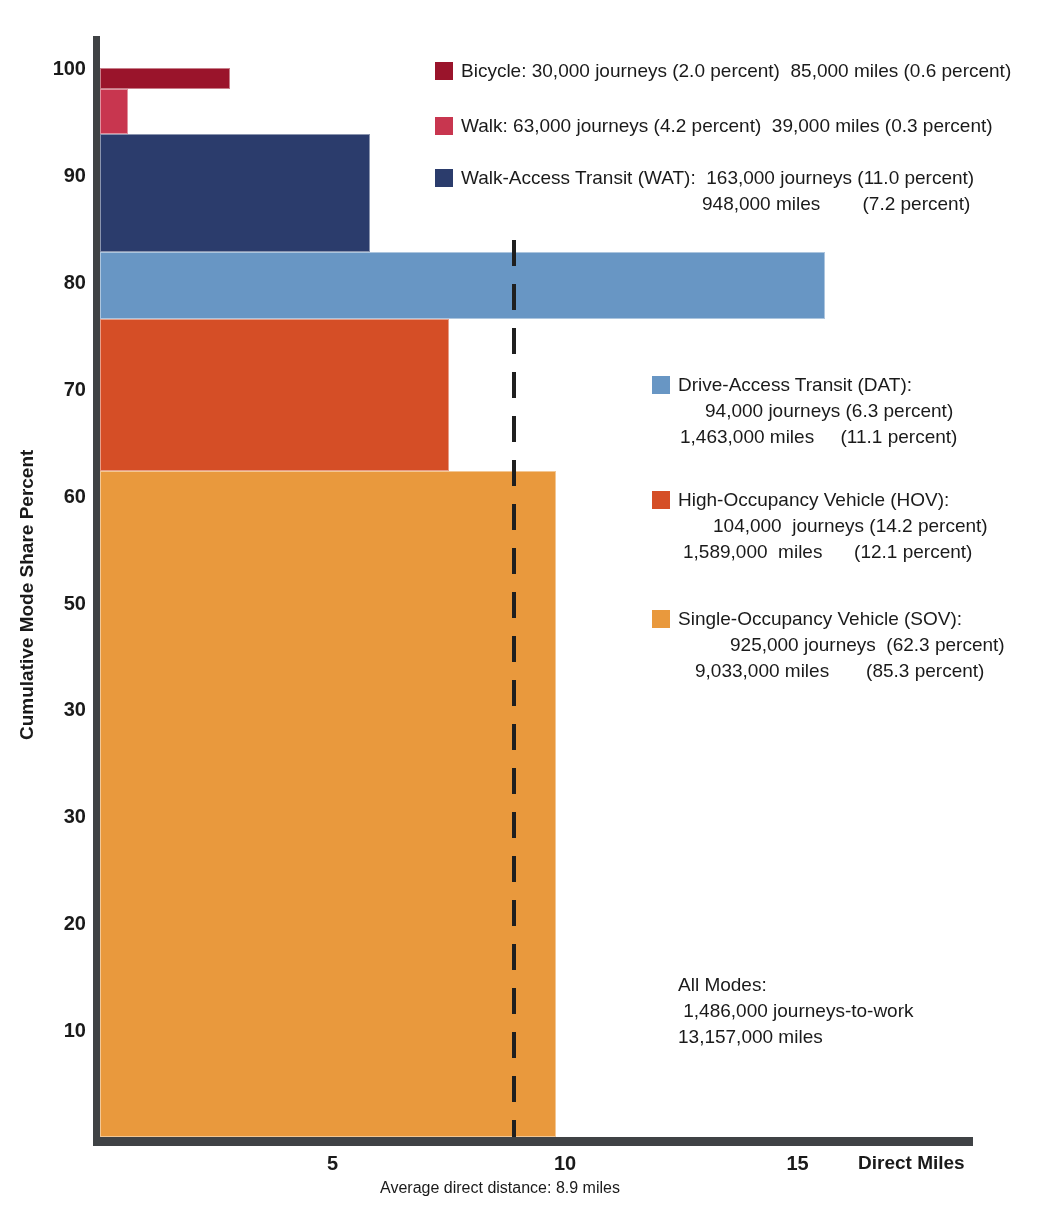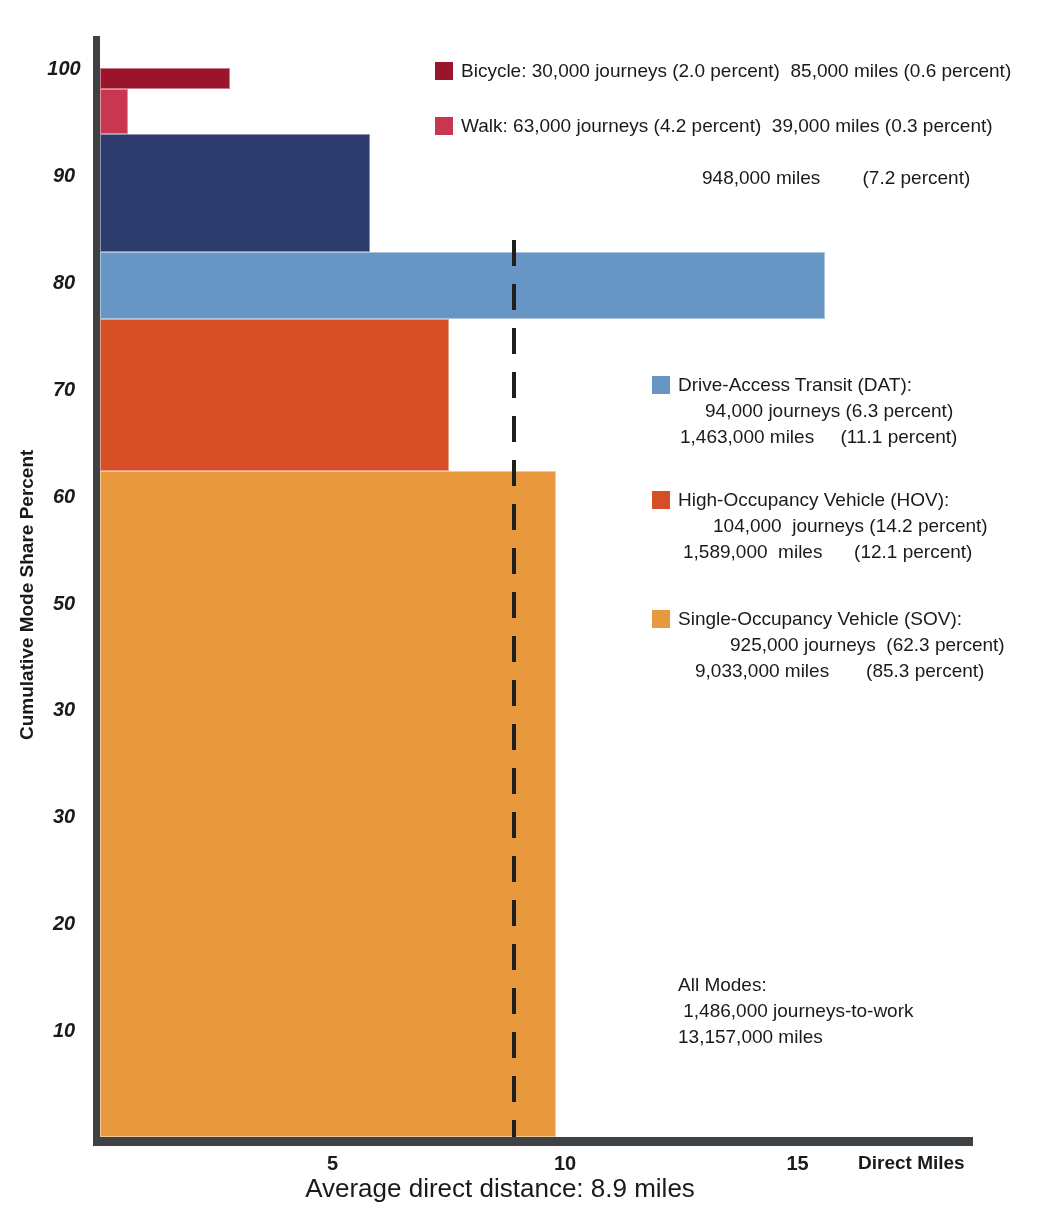--- a/index.html
+++ b/index.html
@@ -8,36 +8,36 @@
     font-family:"Liberation Sans",sans-serif;color:#1a1a1a;
   }
   .yaxis-line{position:absolute;background:#3f4245;}
   .xaxis-line{position:absolute;background:#3f4245;}
   .bar{position:absolute;box-shadow:inset 0 0 0 1px rgba(255,255,255,0.45);}
   .dash-line{
     position:absolute;width:4px;
     background:repeating-linear-gradient(to bottom,#1f1f1f 0 26px,rgba(0,0,0,0) 26px 44px);
   }
   .ytick{
-    position:absolute;width:44px;text-align:center;
-    font-size:20px;font-weight:bold;line-height:22px;font-style:italic;
+    position:absolute;width:44px;text-align:right;
+    font-size:20px;font-weight:bold;line-height:22px;
   }
   .xtick{
     position:absolute;width:80px;margin-left:-40px;text-align:center;
     font-size:20px;font-weight:bold;line-height:22px;
   }
   .x-axis-title{
     position:absolute;font-size:19px;font-weight:bold;line-height:22px;white-space:nowrap;
   }
   .y-axis-title{
     position:absolute;font-size:19px;font-weight:bold;white-space:nowrap;
     transform:rotate(-90deg);transform-origin:left top;
   }
   .caption{
-    position:absolute;font-size:26px;line-height:24px;white-space:nowrap;
+    position:absolute;font-size:16px;line-height:24px;white-space:nowrap;
     transform:translateX(-50%);
   }
   .legend-block{position:absolute;font-size:19px;line-height:26px;}
   .lrow{display:flex;align-items:center;}
   .swatch{width:18px;height:18px;margin-right:8px;flex:0 0 auto;}
   .ltext,.lline{white-space:pre;}
 </style>
 </head>
 <body>
 
@@ -80,20 +80,24 @@
           <div class="ltext">Bicycle: 30,000 journeys (2.0 percent)  85,000 miles (0.6 percent)</div>
         </div>
       </div>
       <div class="legend-block" style="left: 435px; top: 93px; margin-top: 20px;">
         <div class="lrow">
           <div class="swatch" style="background: rgb(200, 54, 79);"></div>
           <div class="ltext">Walk: 63,000 journeys (4.2 percent)  39,000 miles (0.3 percent)</div>
         </div>
       </div>
       <div class="legend-block" style="left: 435px; top: 165px;">
+        <div class="lrow">
+          <div class="swatch" style="background: rgb(43, 60, 108);"></div>
+          <div class="ltext">Walk-Access Transit (WAT):  163,000 journeys (11.0 percent)</div>
+        </div>
         <div class="lline" style="margin-left: 267px;">948,000 miles        (7.2 percent)</div>
       </div>
       <div class="legend-block" style="left: 652px; top: 372px;">
         <div class="lrow">
           <div class="swatch" style="background: rgb(104, 150, 196);"></div>
           <div class="ltext">Drive-Access Transit (DAT):</div>
         </div>
         <div class="lline" style="margin-left: 53px;">94,000 journeys (6.3 percent)</div>
         <div class="lline" style="margin-left: 28px;">1,463,000 miles     (11.1 percent)</div>
       </div>

